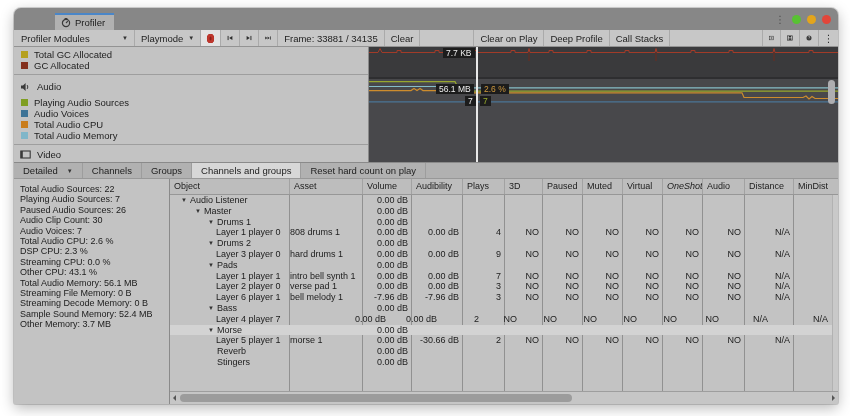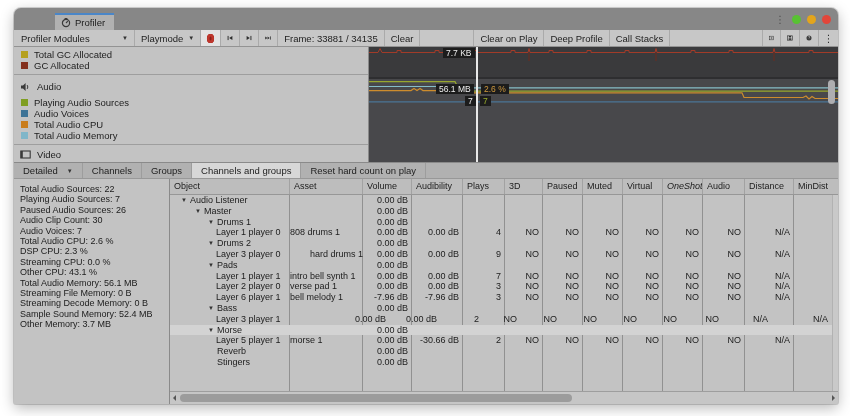--- a/index.html
+++ b/index.html
@@ -380,21 +380,21 @@
               <div class="tcell num" style="width: 40px;"></div>
               <div class="tcell num" style="width: 40px;"></div>
               <div class="tcell num" style="width: 40px;"></div>
               <div class="tcell num" style="width: 40px;"></div>
               <div class="tcell num" style="width: 42px;"></div>
               <div class="tcell num" style="width: 49px;"></div>
               <div class="tcell num" style="width: 60px;"></div>
             </div>
             <div class="trow">
               <div class="tcell" style="width: 120px; padding-left: 46px;">Layer 3 player 0</div>
-              <div class="tcell" style="width: 73px; text-align: right;">hard drums 1</div>
+              <div class="tcell" style="width: 73px;">hard drums 1</div>
               <div class="tcell num" style="width: 49px;">0.00 dB</div>
               <div class="tcell num" style="width: 51px;">0.00 dB</div>
               <div class="tcell num" style="width: 42px;">9</div>
               <div class="tcell num" style="width: 38px;">NO</div>
               <div class="tcell num" style="width: 40px;">NO</div>
               <div class="tcell num" style="width: 40px;">NO</div>
               <div class="tcell num" style="width: 40px;">NO</div>
               <div class="tcell num" style="width: 40px;">NO</div>
               <div class="tcell num" style="width: 42px;">NO</div>
               <div class="tcell num" style="width: 49px;">N/A</div>
@@ -469,21 +469,21 @@
               <div class="tcell num" style="width: 38px;"></div>
               <div class="tcell num" style="width: 40px;"></div>
               <div class="tcell num" style="width: 40px;"></div>
               <div class="tcell num" style="width: 40px;"></div>
               <div class="tcell num" style="width: 40px;"></div>
               <div class="tcell num" style="width: 42px;"></div>
               <div class="tcell num" style="width: 49px;"></div>
               <div class="tcell num" style="width: 60px;"></div>
             </div>
             <div class="trow">
-              <div class="tcell" style="width: 120px; padding-left: 46px;">Layer 3 player 1</div>
+              <div class="tcell" style="width: 120px; padding-left: 46px;">Layer 4 player 7</div>
               <div class="tcell" style="width: 51px; margin-top: 20px;">bounce bass 1</div>
               <div class="tcell num" style="width: 49px;">0.00 dB</div>
               <div class="tcell num" style="width: 51px;">0.00 dB</div>
               <div class="tcell num" style="width: 42px;">2</div>
               <div class="tcell num" style="width: 38px;">NO</div>
               <div class="tcell num" style="width: 40px;">NO</div>
               <div class="tcell num" style="width: 40px;">NO</div>
               <div class="tcell num" style="width: 40px;">NO</div>
               <div class="tcell num" style="width: 40px;">NO</div>
               <div class="tcell num" style="width: 42px;">NO</div>

